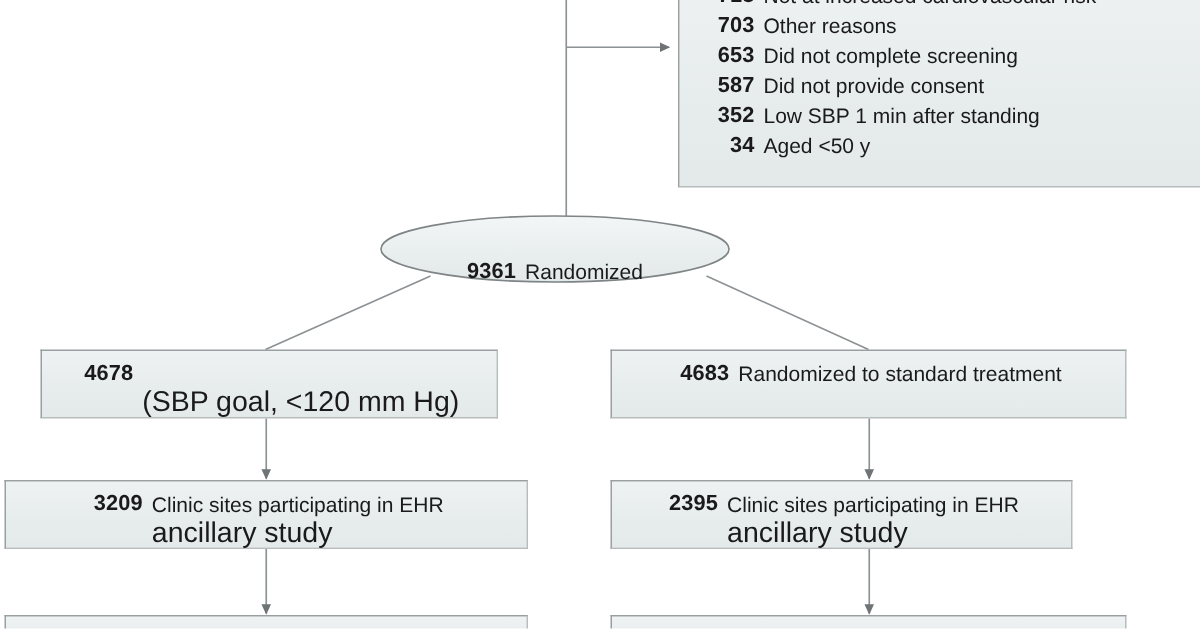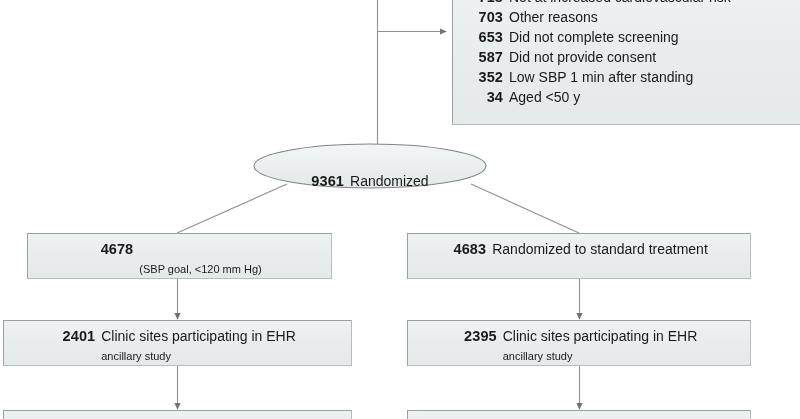--- a/index.html
+++ b/index.html
@@ -54,21 +54,21 @@
     letter-spacing: 0.1px;
     flex: 0 0 auto;
   }
   .lbl {
     font-size: 14px;
     font-weight: normal;
     padding-left: 6px;
     flex: 0 0 auto;
   }
   .sub {
-    font-size: 11px;
+    font-size: 19px;
     line-height: 20px;
     white-space: nowrap;
   }
 
   
   #exclusion-box {
     left: 452px;
     top: -18px;
     width: 360px;
     height: 143px;
@@ -93,21 +93,21 @@
     align-items: flex-end;
     justify-content: center;
     white-space: nowrap;
   }
   #randomized-node .num { font-size: 14.5px; }
 
   
   #intensive-box { left: 3px;   top: 233px; width: 305px; height: 46px; margin-left: 24px; }
   #standard-box  { left: 407px; top: 233px; width: 344px; height: 46px; }
   #intensive-ehr-box { left: 3px;   top: 320px; width: 349px; height: 46px; }
-  #standard-ehr-box  { left: 407px; top: 320px; width: 344px; height: 46px; }
+  #standard-ehr-box  { left: 407px; top: 320px; width: 308px; height: 46px; }
 
   #intensive-box .num, #standard-box .num,
   #intensive-ehr-box .num, #standard-ehr-box .num { min-width: 36px; }
 
   #intensive-box .rows, #standard-box .rows,
   #intensive-ehr-box .rows, #standard-ehr-box .rows { padding: 5px 8px; }
 
   .indent { padding-left: 42px; }
 
   
@@ -216,21 +216,21 @@
           <span class="lbl">Randomized to standard treatment</span>
         </div>
       </div>
     </div>
   </div>
 
   <div class="node" id="intensive-ehr-box">
     <div class="rows center-block">
       <div class="inner">
         <div class="row">
-          <span class="num">2401</span>
+          <span class="num">3209</span>
           <span class="lbl">Clinic sites participating in EHR</span>
         </div>
         <div class="sub indent">ancillary study</div>
       </div>
     </div>
   </div>
 
   <div class="node" id="standard-ehr-box">
     <div class="rows center-block">
       <div class="inner">

